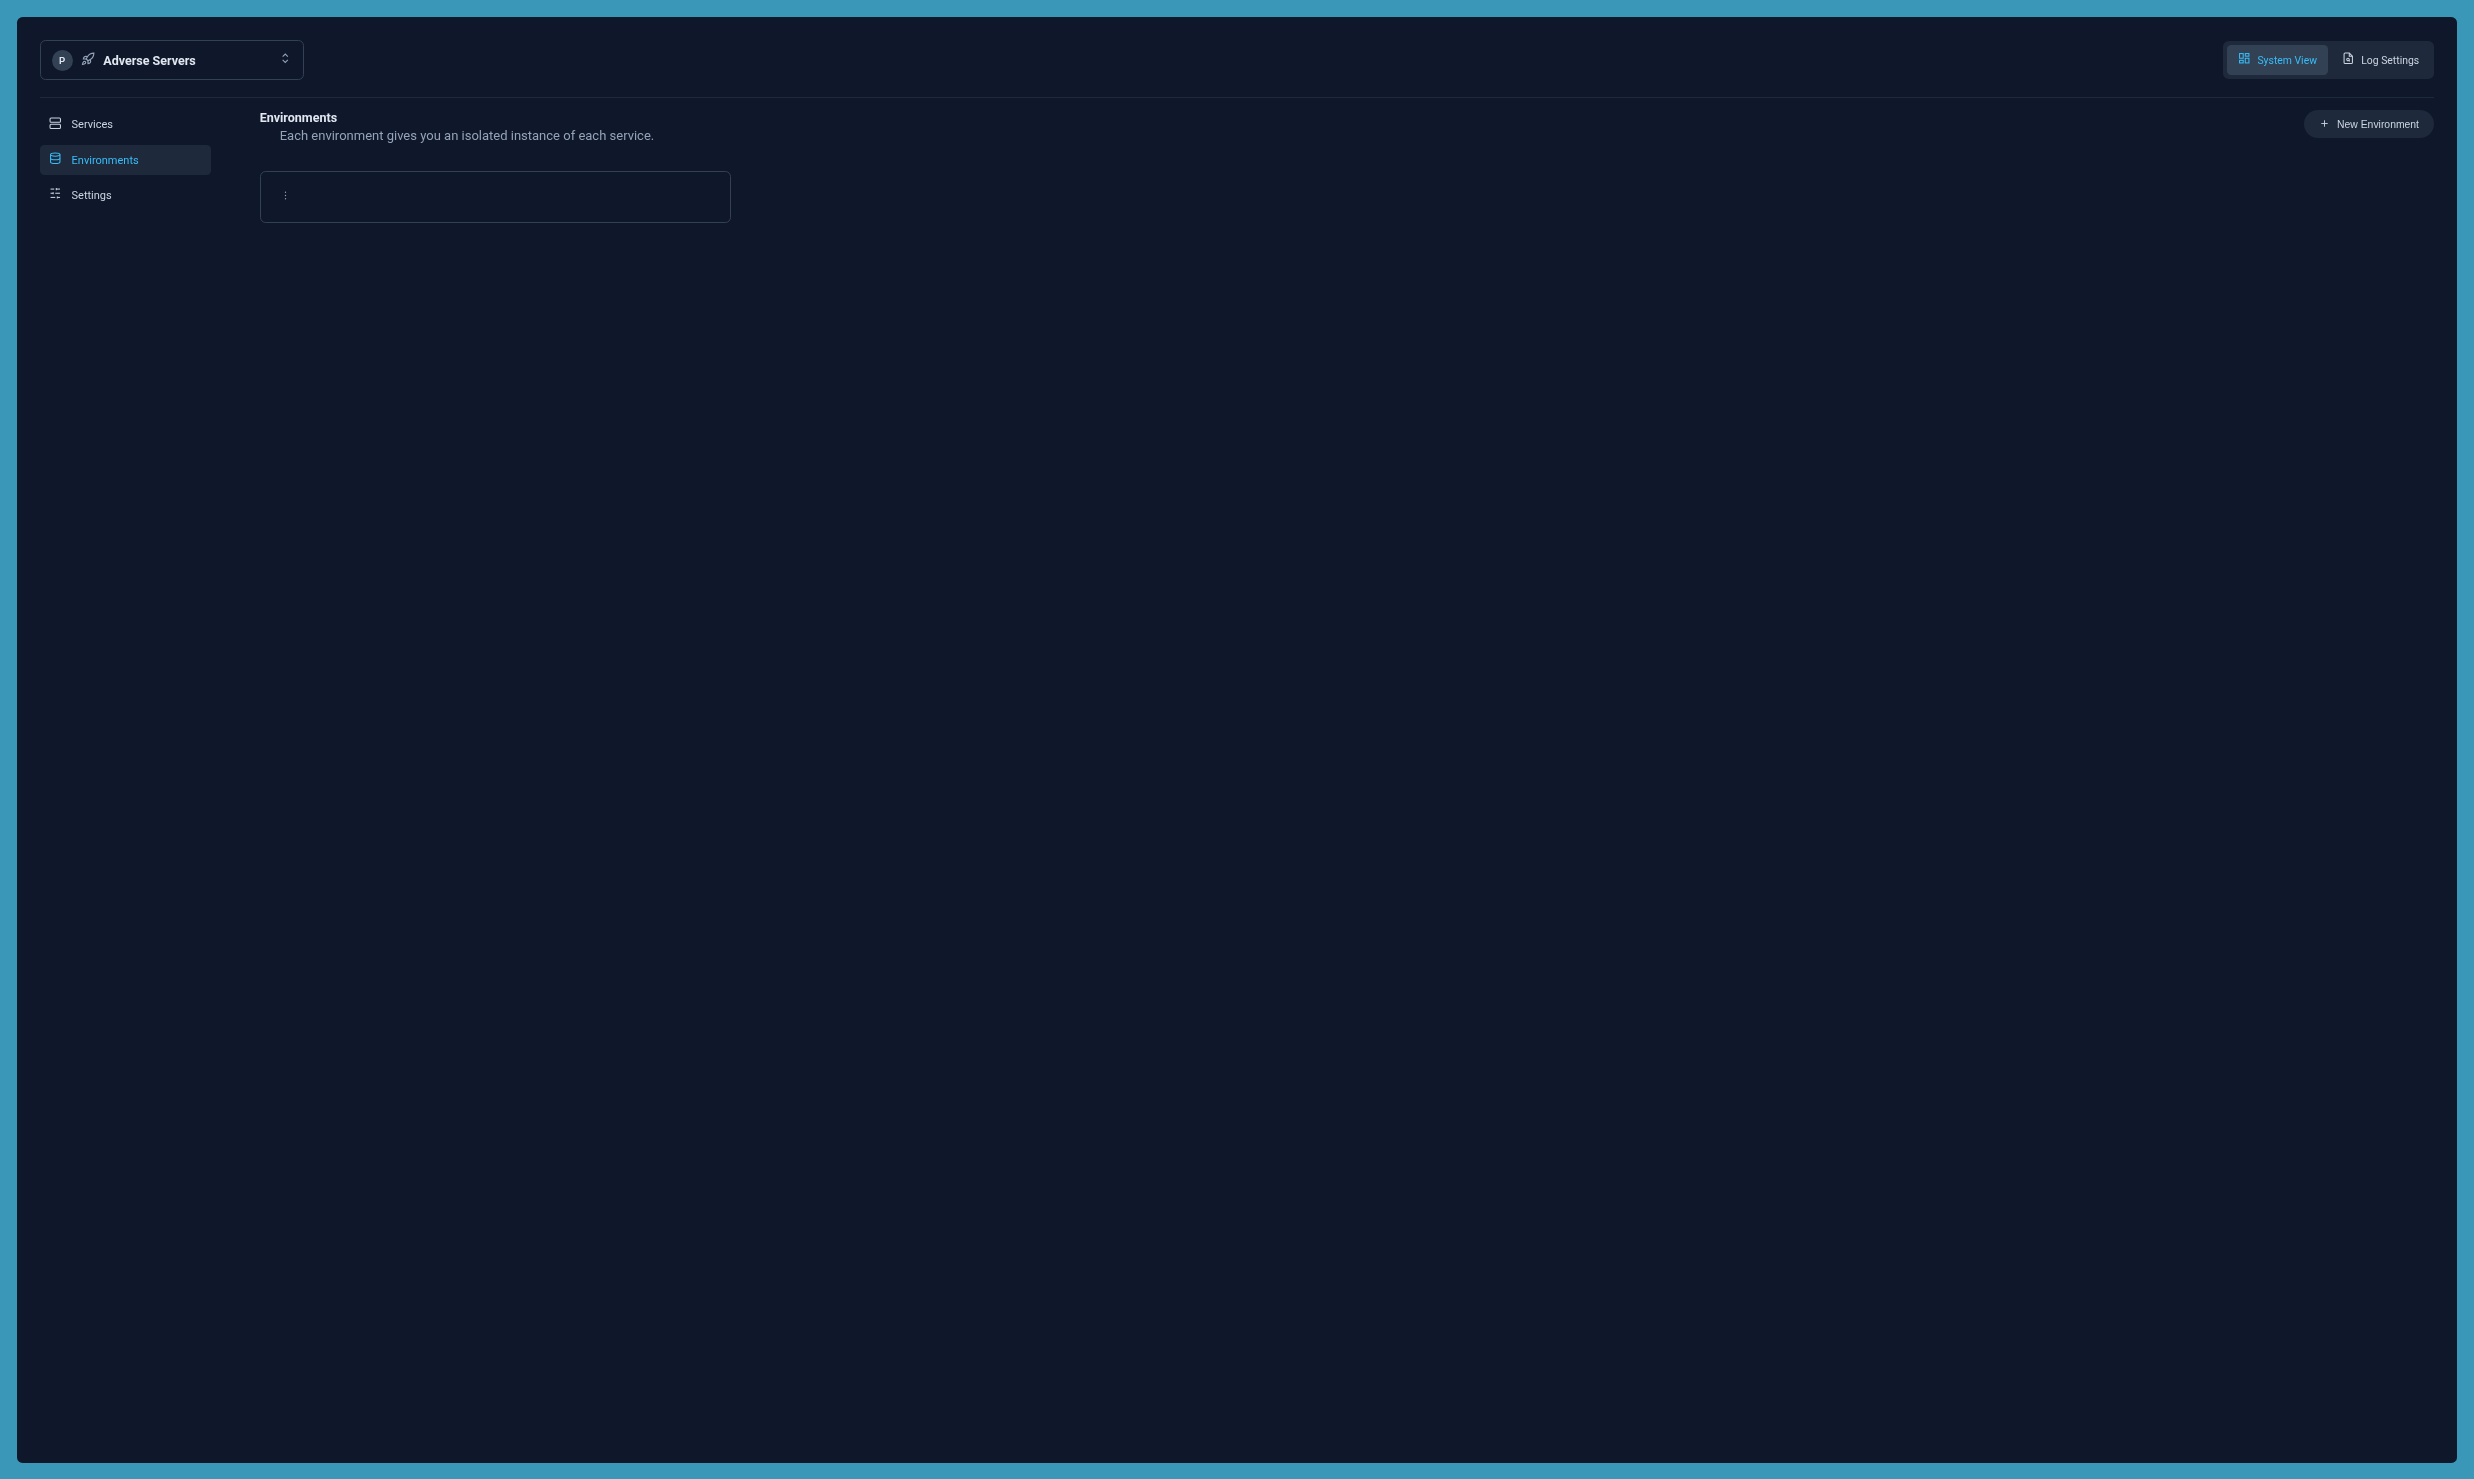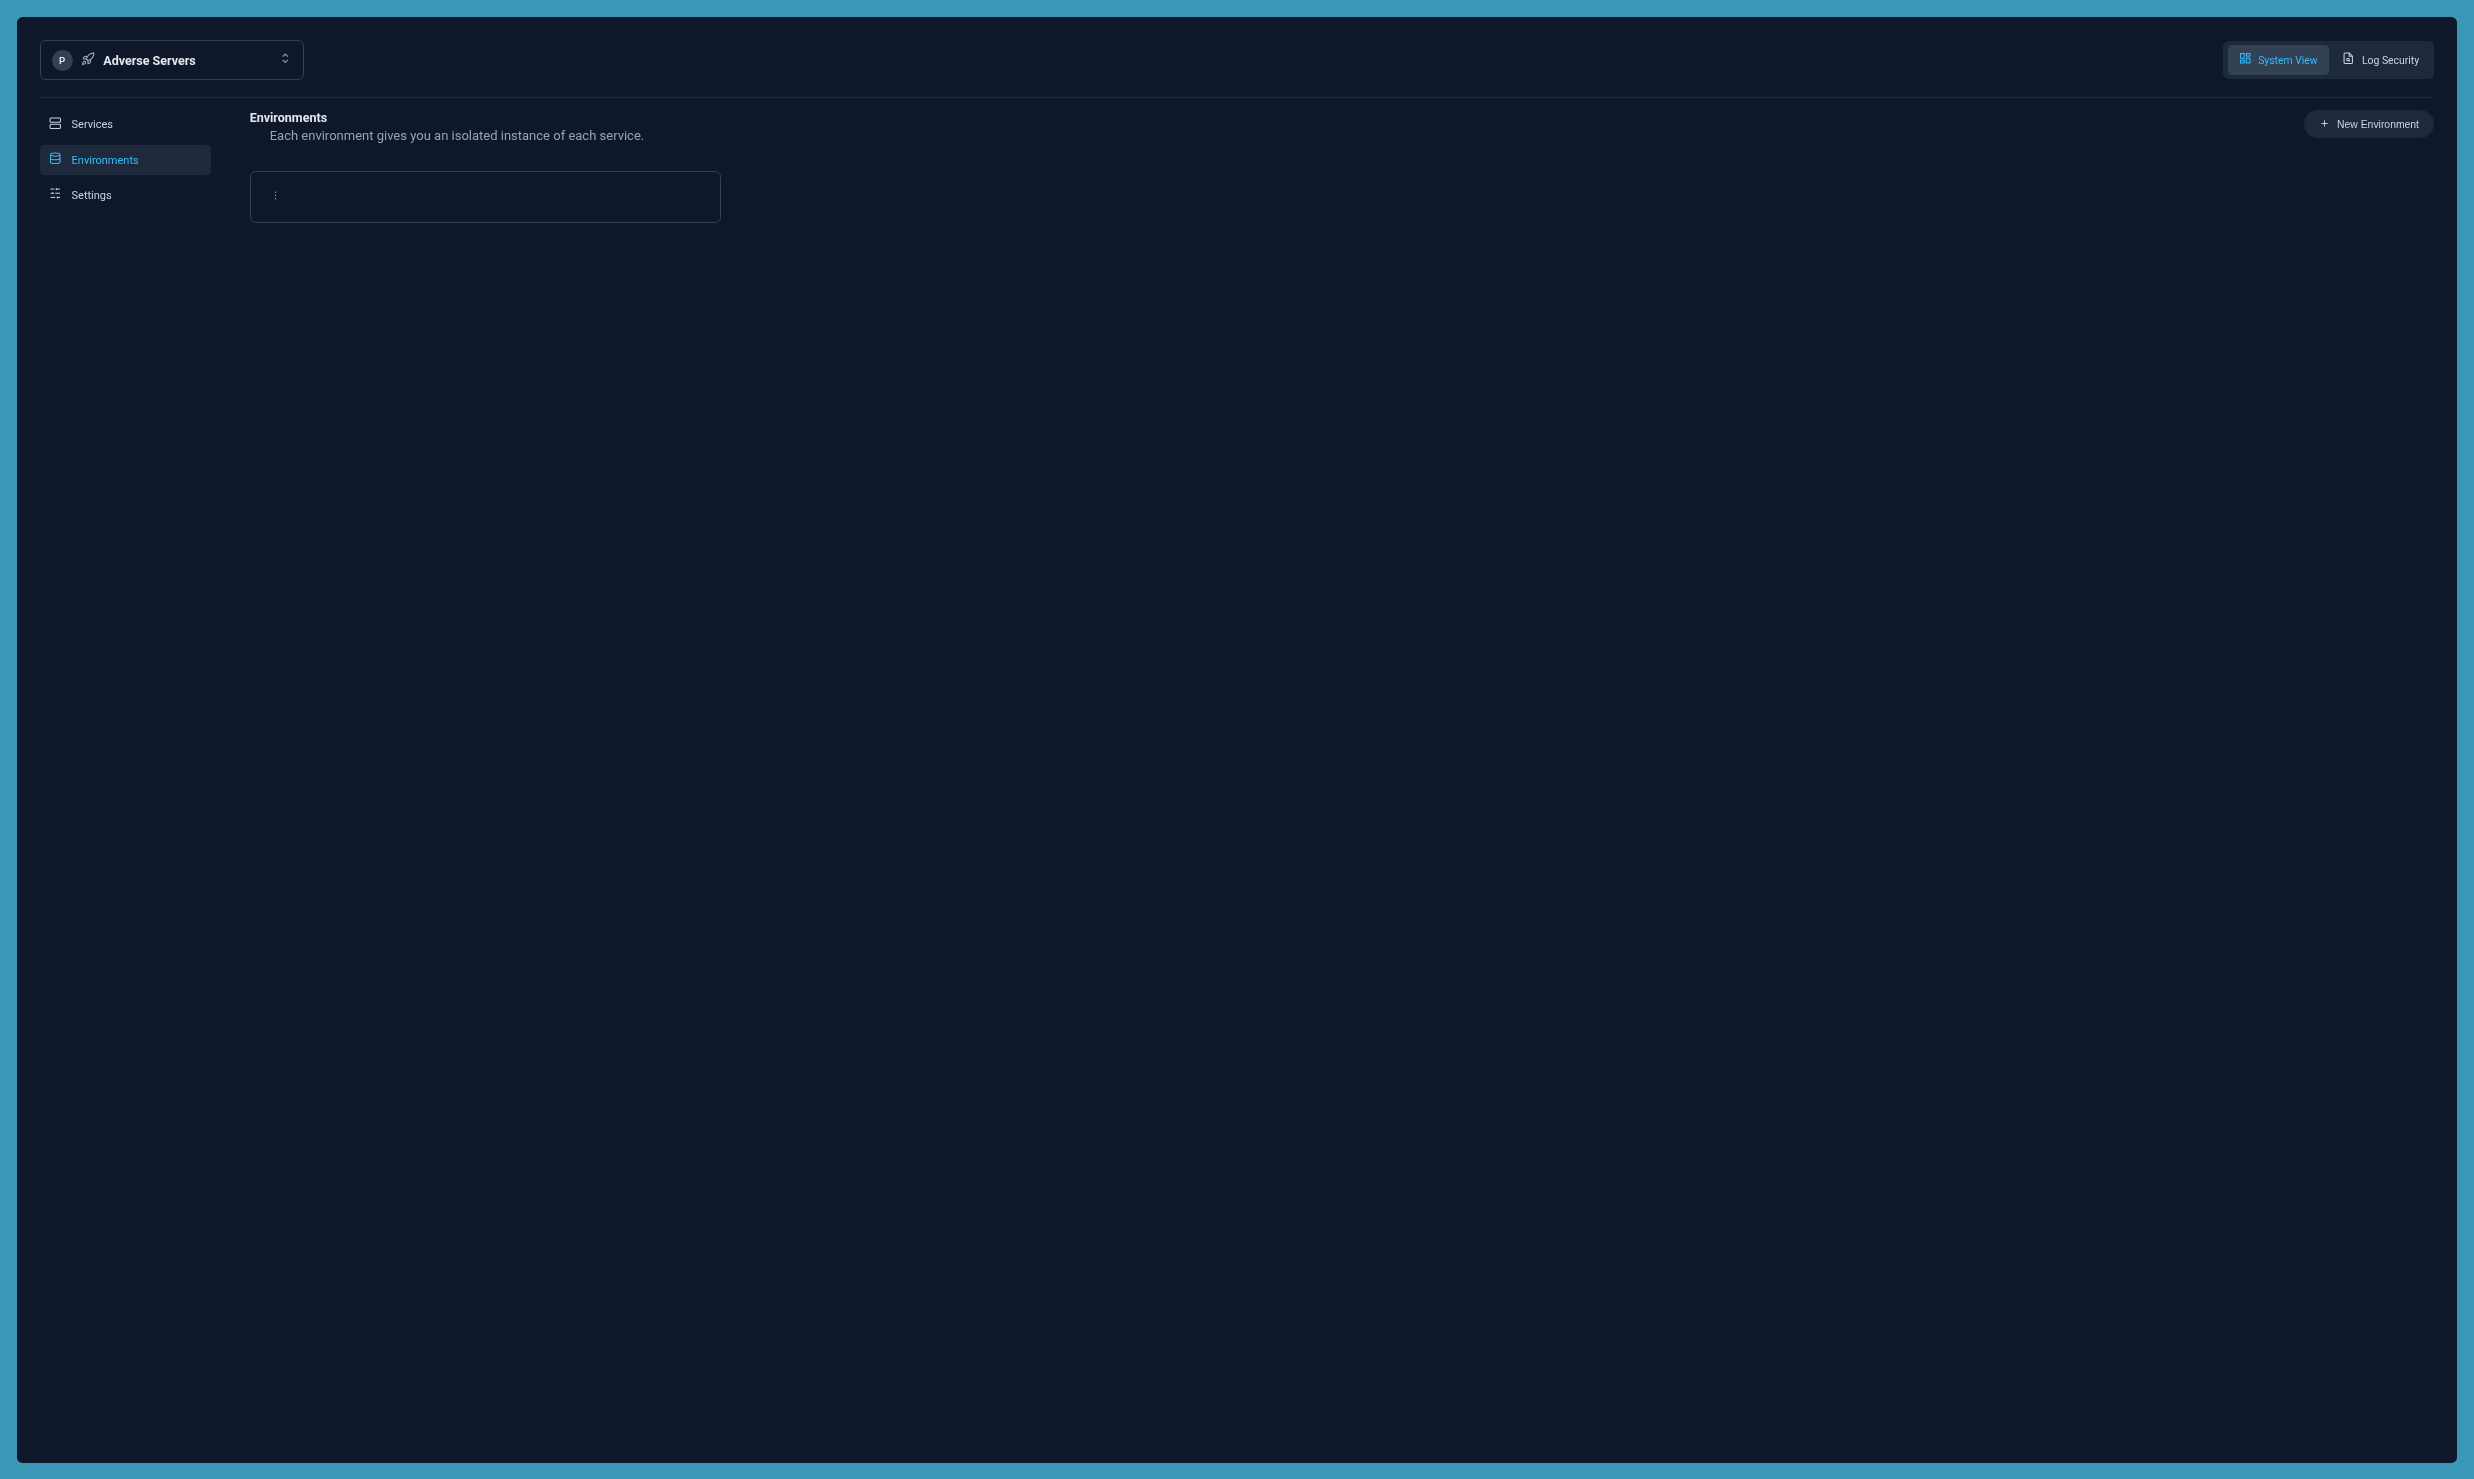--- a/index.html
+++ b/index.html
@@ -103,21 +103,21 @@
     }
 
     .view-tab svg {
       width: 12.5px;
       height: 12.5px;
     }
 
     .main-content {
       display: flex;
       padding-top: 12.5px;
-      gap: 39px;
+      gap: 49px;
     }
 
     .sidebar {
       width: 171px;
       display: flex;
       flex-direction: column;
       gap: 5.6px;
     }
 
     .sidebar-item {
@@ -266,21 +266,21 @@
       </div>
       <div class="view-tab inactive">
         <span>
           <svg viewBox="0 0 24 24" fill="none" stroke="currentColor" stroke-width="2">
             <path d="M14 2H6a2 2 0 0 0-2 2v16a2 2 0 0 0 2 2h12a2 2 0 0 0 2-2V8z"></path>
             <path d="M14 2v6h6"></path>
             <circle cx="11.5" cy="14.5" r="2.5"></circle>
             <path d="M13.25 16.25 15 18"></path>
           </svg>
         </span>
-        <span>Log Security</span>
+        <span>Log Settings</span>
       </div>
     </div>
 
   </div>
 
   <div class="main-content">
 
     <div class="sidebar">
       <div class="sidebar-item inactive">
         <span>

